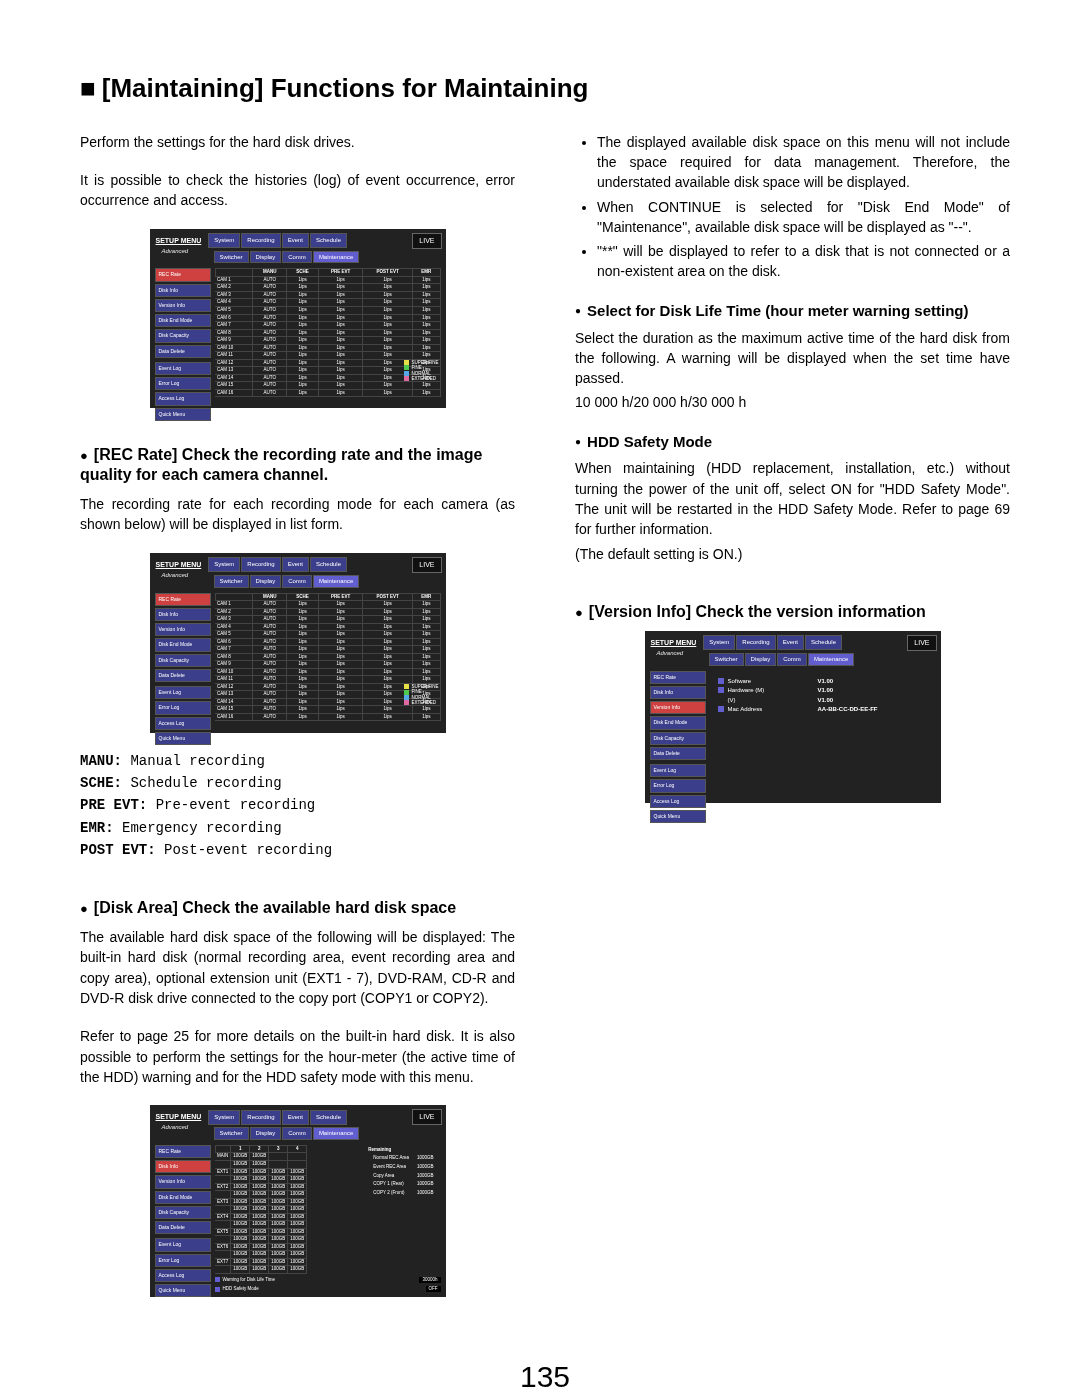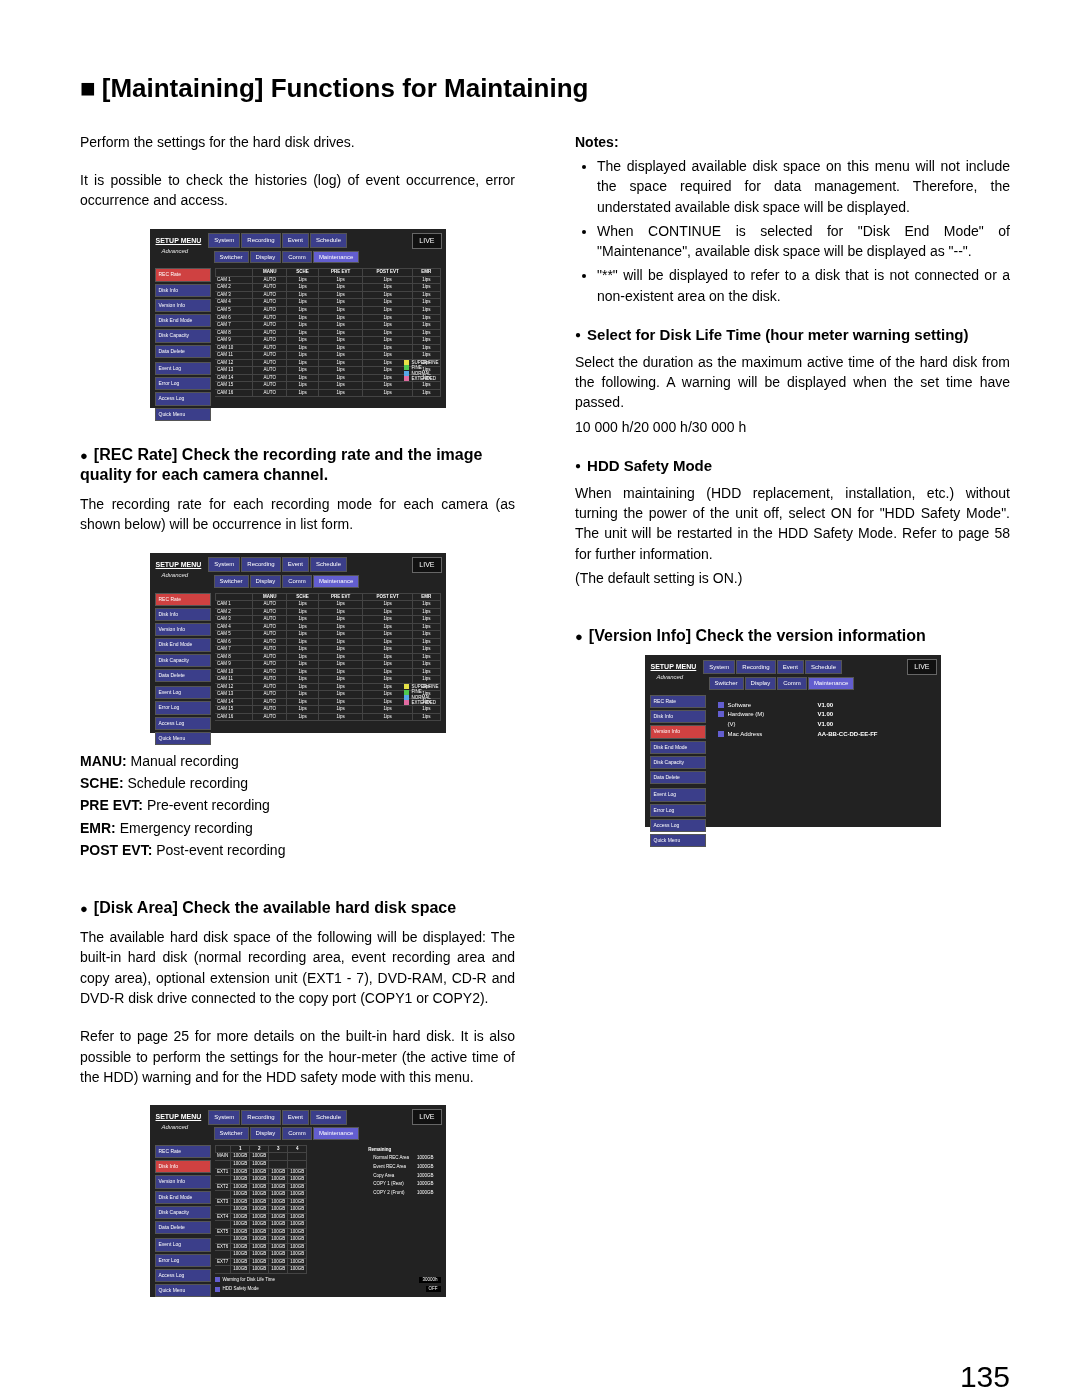--- a/index.html
+++ b/index.html
@@ -63,21 +63,21 @@
     margin: 0 0 14px 0;
     padding-left: 22px;
   }
   ul.bullets li {
     text-align: justify;
     margin-bottom: 4px;
   }
   .defs {
     margin: 20px 0 22px 0;
   }
-  .defs div { margin-bottom: 2px; }
+  .defs div { margin-bottom: 2px; font-family: Liberation Mono, monospace; }
   .defs b { font-weight: bold; }
 
   
   .panel {
     width: 296px;
     height: 178px;
     background: #222;
     margin: 4px auto 20px;
     position: relative;
     font-family: Arial, sans-serif;
@@ -224,21 +224,21 @@
     font-size: 6px;
     line-height: 1.6;
     padding: 6px 8px;
   }
   .vinfo-list .row { display: flex; }
   .vinfo-list .row .sw { width: 6px; height: 6px; margin-right: 4px; background: #635ecf; margin-top: 1px;}
   .vinfo-list .row .lbl { width: 90px; }
   .vinfo-list .row .val { font-weight: bold; }
 
   .page-number {
-    text-align: right;
+    text-align: center;
     font-size: 30px;
     margin-top: 40px;
   }
 </style>
 </head>
 <body>
 
 <h1 class="page-title">
   <span class="sq">■</span><span>[Maintaining] Functions for Maintaining</span>
 </h1>
@@ -438,21 +438,21 @@
                 <span>EXTENDED</span>
               </div>
             </div>
           </div>
         </div>
       </div>
 
     <div class="section-head">
       <span class="bullet-dot"></span><span>[REC Rate] Check the recording rate and the image quality for each camera channel.</span>
     </div>
-    <p class="p">The recording rate for each recording mode for each camera (as shown below) will be occurrence in list form.</p>
+    <p class="p">The recording rate for each recording mode for each camera (as shown below) will be displayed in list form.</p>
 
     <div class="panel" id="panel-rec2">
         <div class="topbar">
     <span class="brand">SETUP MENU</span>
           <span class="tab">System</span>
           <span class="tab">Recording</span>
           <span class="tab">Event</span>
           <span class="tab">Schedule</span>
           <span class="live">LIVE</span>
         </div>
@@ -843,37 +843,36 @@
               <span>HDD Safety Mode</span>
               <span style="flex:1"></span>
               <span class="val">OFF</span>
             </div>
           </div>
         </div>
       </div>
   </div>
 
   <div class="col">
-    <div class="notes-label">Notes:</div>
     <ul class="bullets" id="notes-list">
         <li>The displayed available disk space on this menu will not include the space required for data management. Therefore, the understated available disk space will be displayed.</li>
         <li>When CONTINUE is selected for "Disk End Mode" of "Maintenance", available disk space will be displayed as "--".</li>
         <li>"**" will be displayed to refer to a disk that is not connected or a non-existent area on the disk.</li>
       </ul>
 
     <div class="subhead">
       <span class="smalldot"></span><span>Select for Disk Life Time (hour meter warning setting)</span>
     </div>
     <p class="p" style="margin-bottom:4px;">Select the duration as the maximum active time of the hard disk from the following. A warning will be displayed when the set time have passed.</p>
     <p class="p">10 000 h/20 000 h/30 000 h</p>
 
     <div class="subhead">
       <span class="smalldot"></span><span>HDD Safety Mode</span>
     </div>
-    <p class="p" style="margin-bottom:4px;">When maintaining (HDD replacement, installation, etc.) without turning the power of the unit off, select ON for "HDD Safety Mode". The unit will be restarted in the HDD Safety Mode. Refer to page 58 for further information.</p>
+    <p class="p" style="margin-bottom:4px;">When maintaining (HDD replacement, installation, etc.) without turning the power of the unit off, select ON for "HDD Safety Mode". The unit will be restarted in the HDD Safety Mode. Refer to page 69 for further information.</p>
     <p class="p">(The default setting is ON.)</p>
 
     <div class="section-head">
       <span class="bullet-dot"></span><span>[Version Info] Check the version information</span>
     </div>
 
     <div class="panel" id="panel-version" style="height:170px;">
         <div class="topbar">
     <span class="brand">SETUP MENU</span>
           <span class="tab">System</span>

